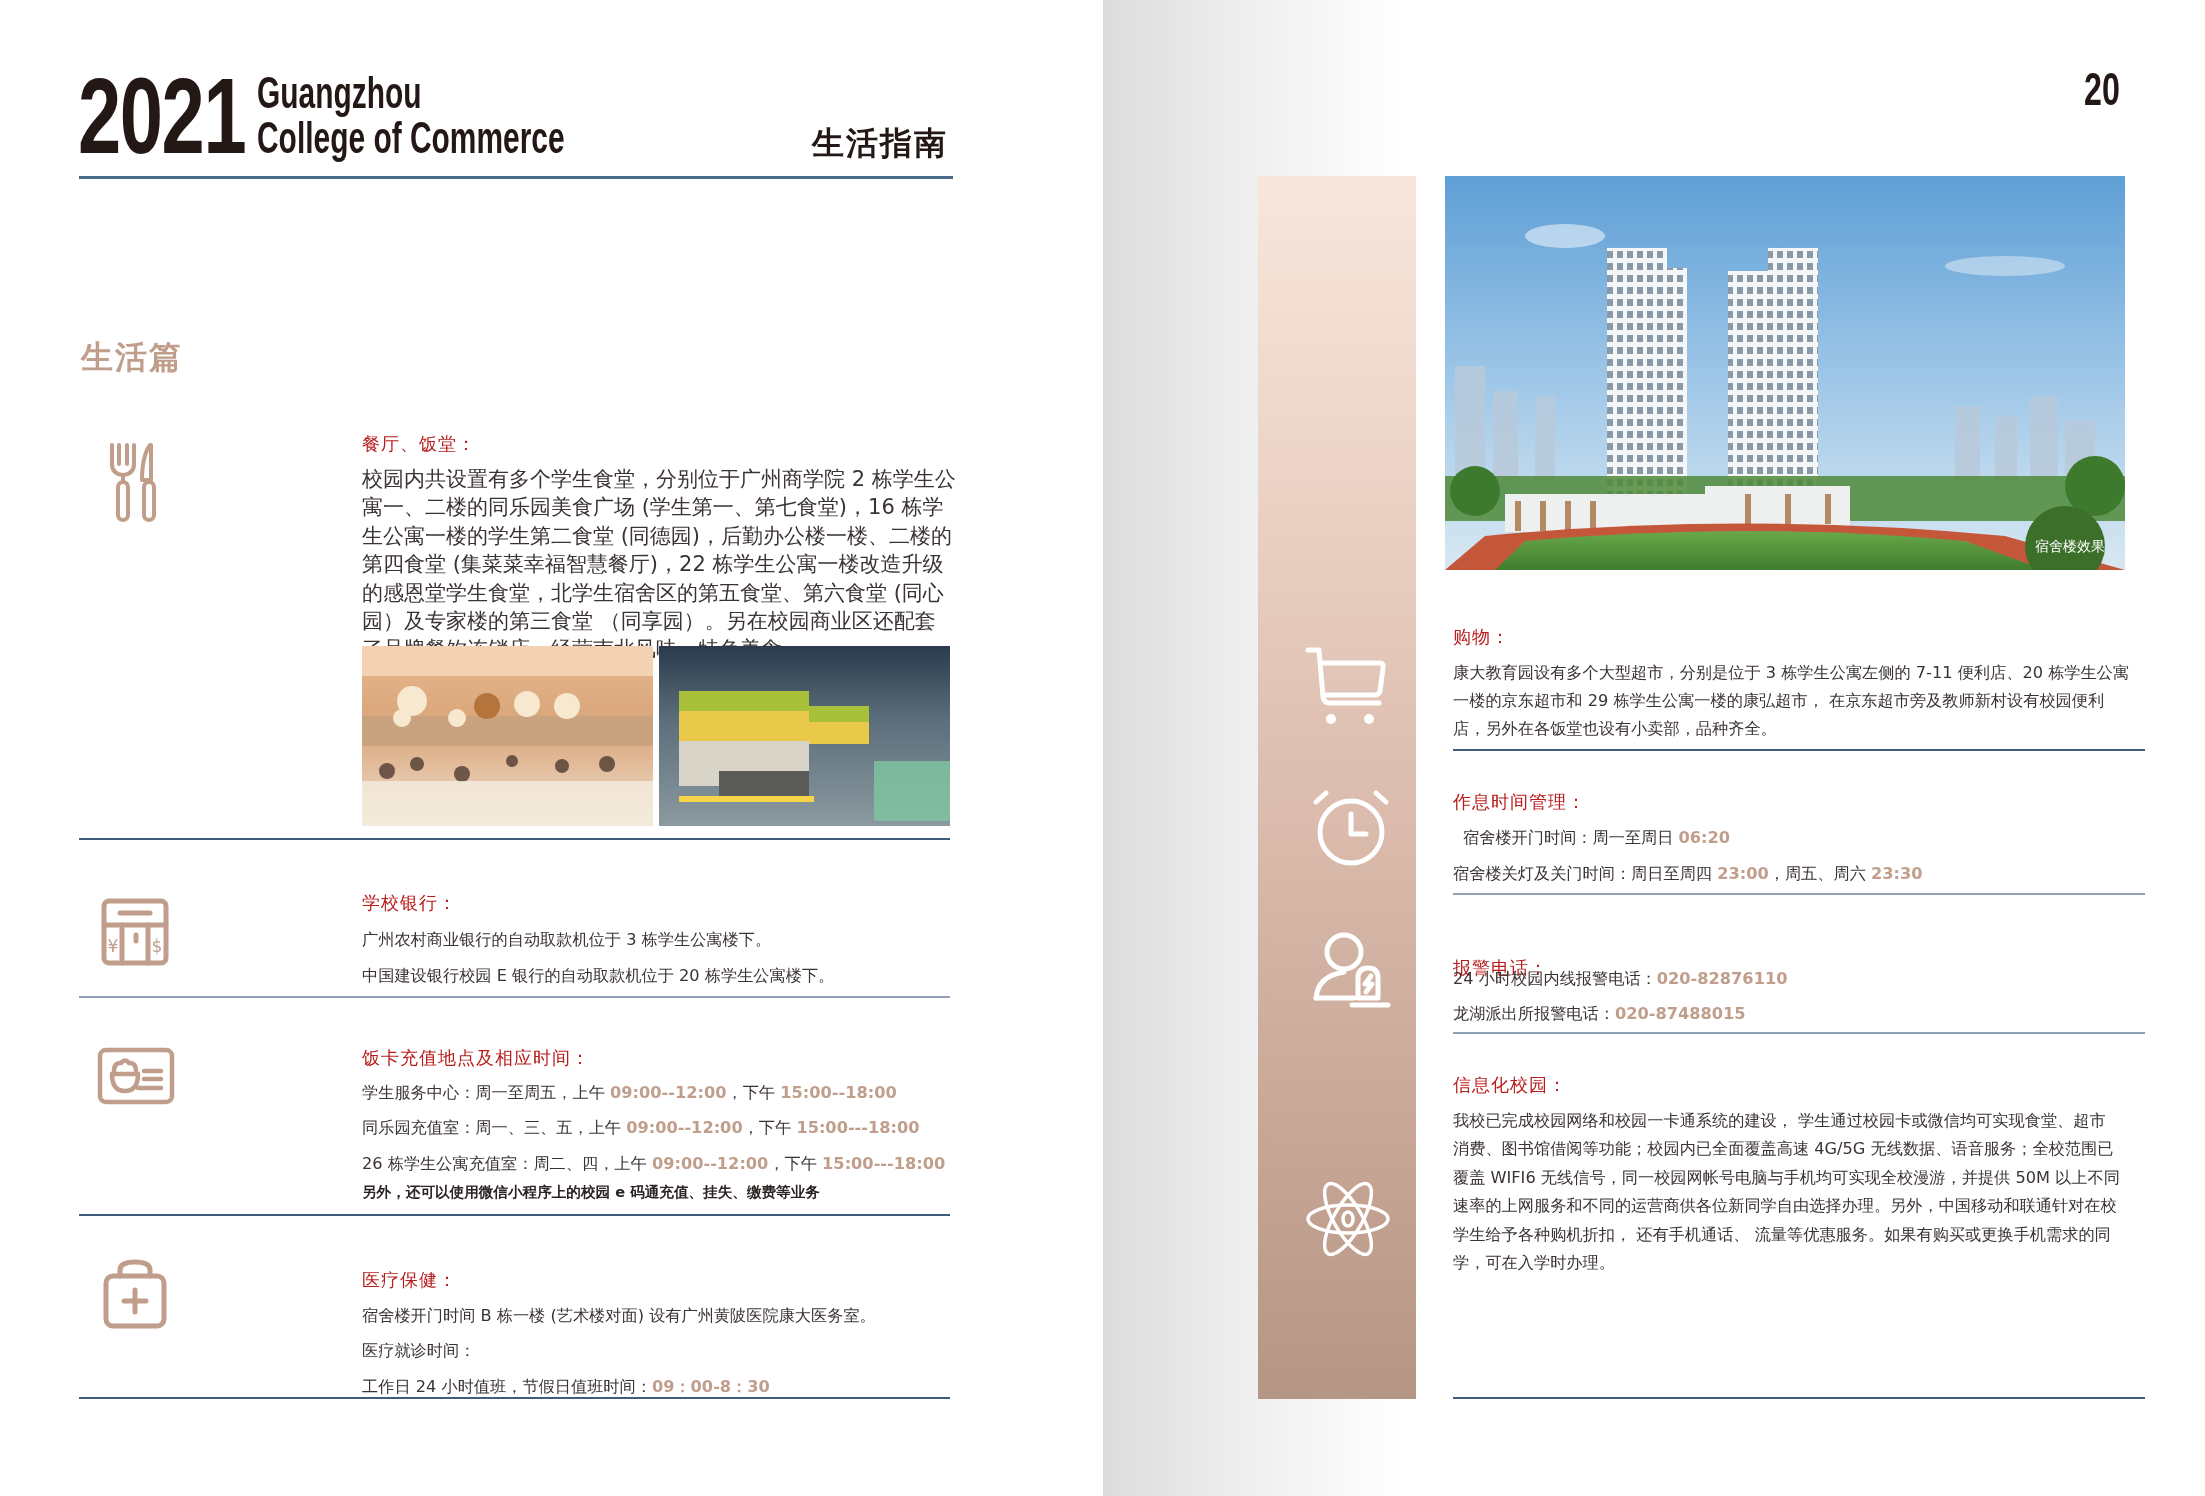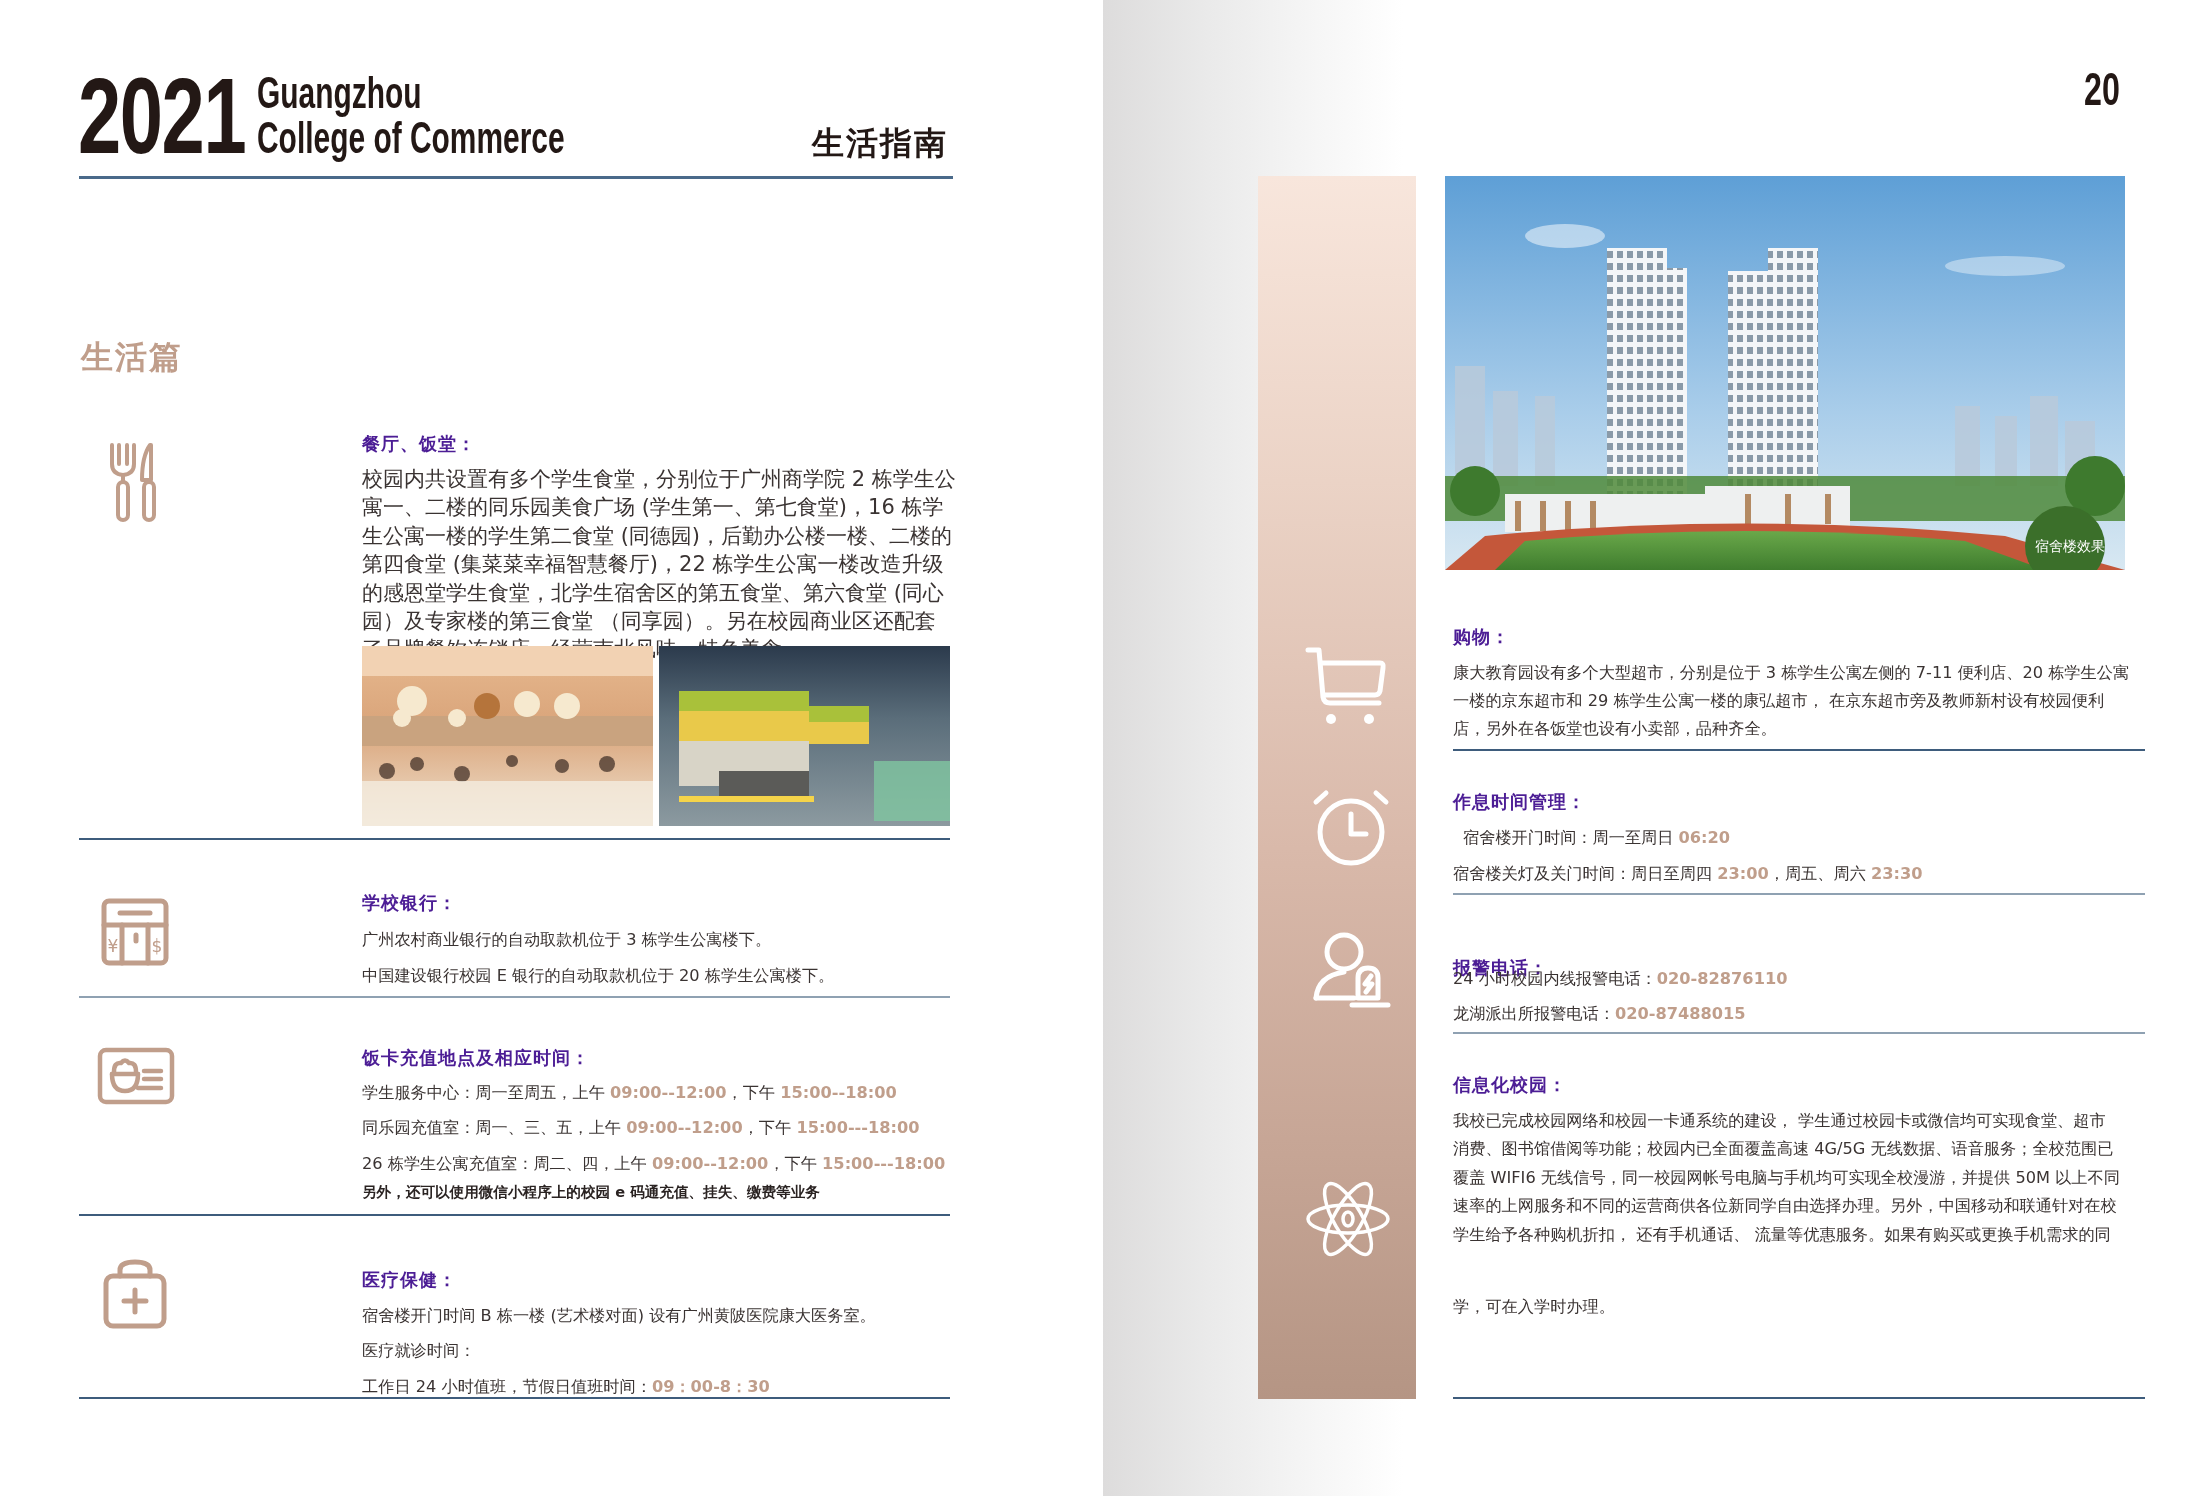--- a/index.html
+++ b/index.html
@@ -28,21 +28,21 @@
     left:812px; top:122px; font-size:32px; font-weight:700; color:#231815; letter-spacing:2px;
   }
   .header-rule { left:79px; top:176px; width:874px; height:3px; background:#4a6a8a; }
   .page-num {
     left:2084px; top:66px; font-family:"Liberation Sans",sans-serif; font-weight:700;
     font-size:46px; line-height:46px; color:#231815;
     transform:scaleX(0.7); transform-origin:left top;
   }
   .section-heading { left:81px; top:336px; font-size:32px; font-weight:700; color:#c09e8b; letter-spacing:2px; }
 
-  .label { font-size:18px; font-weight:700; color:#4c1d95; letter-spacing:1px; white-space:nowrap; }
+  .label { font-size:18px; font-weight:400; color:#b91c1c; letter-spacing:1px; white-space:nowrap; }
   .body-text { font-size:21px; line-height:28.4px; color:#3a3332; }
   .line { font-size:16.2px; color:#3a3332; white-space:nowrap; }
   .hl { color:#c09e8b; font-weight:700; }
   .note { font-size:14.6px; font-weight:700; color:#2a2322; white-space:nowrap; }
 
   .rule { height:2px; background:#3e5c7c; }
   .rule.light { background:#8fa1b2; }
 
   .icon-brown { stroke:#c09e8b; fill:none; stroke-width:5; stroke-linecap:round; stroke-linejoin:round; }
   .icon-white { stroke:#ffffff; fill:none; stroke-width:5; stroke-linecap:round; stroke-linejoin:round; }
@@ -301,14 +301,14 @@
     <ellipse cx="44" cy="43" rx="40" ry="14" transform="rotate(-60 44 43)"></ellipse>
     <ellipse cx="44" cy="43" rx="5" ry="7"></ellipse>
   </g>
 </svg>
 <div class="abs label" style="left:1453px;top:1073px;">信息化校园：</div>
 <div class="abs line" style="left:1453px;top:1110px;">我校已完成校园网络和校园一卡通系统的建设，  学生通过校园卡或微信均可实现食堂、超市</div>
 <div class="abs line" style="left:1453px;top:1138px;">消费、图书馆借阅等功能；校园内已全面覆盖高速 4G/5G 无线数据、语音服务；全校范围已</div>
 <div class="abs line" style="left:1453px;top:1167px;">覆盖 WIFI6 无线信号，同一校园网帐号电脑与手机均可实现全校漫游，并提供 50M 以上不同</div>
 <div class="abs line" style="left:1453px;top:1195px;">速率的上网服务和不同的运营商供各位新同学自由选择办理。另外，中国移动和联通针对在校</div>
 <div class="abs line" style="left:1453px;top:1224px;">学生给予各种购机折扣，  还有手机通话、  流量等优惠服务。如果有购买或更换手机需求的同</div>
-<div class="abs line" style="left:1453px;top:1296px;">学，可在入学时办理。</div>
+<div class="abs line" style="left:1453px;top:1252px;">学，可在入学时办理。</div>
 <div class="abs rule" style="left:1453px;top:1397px;width:692px;"></div>
 
 </body></html>

